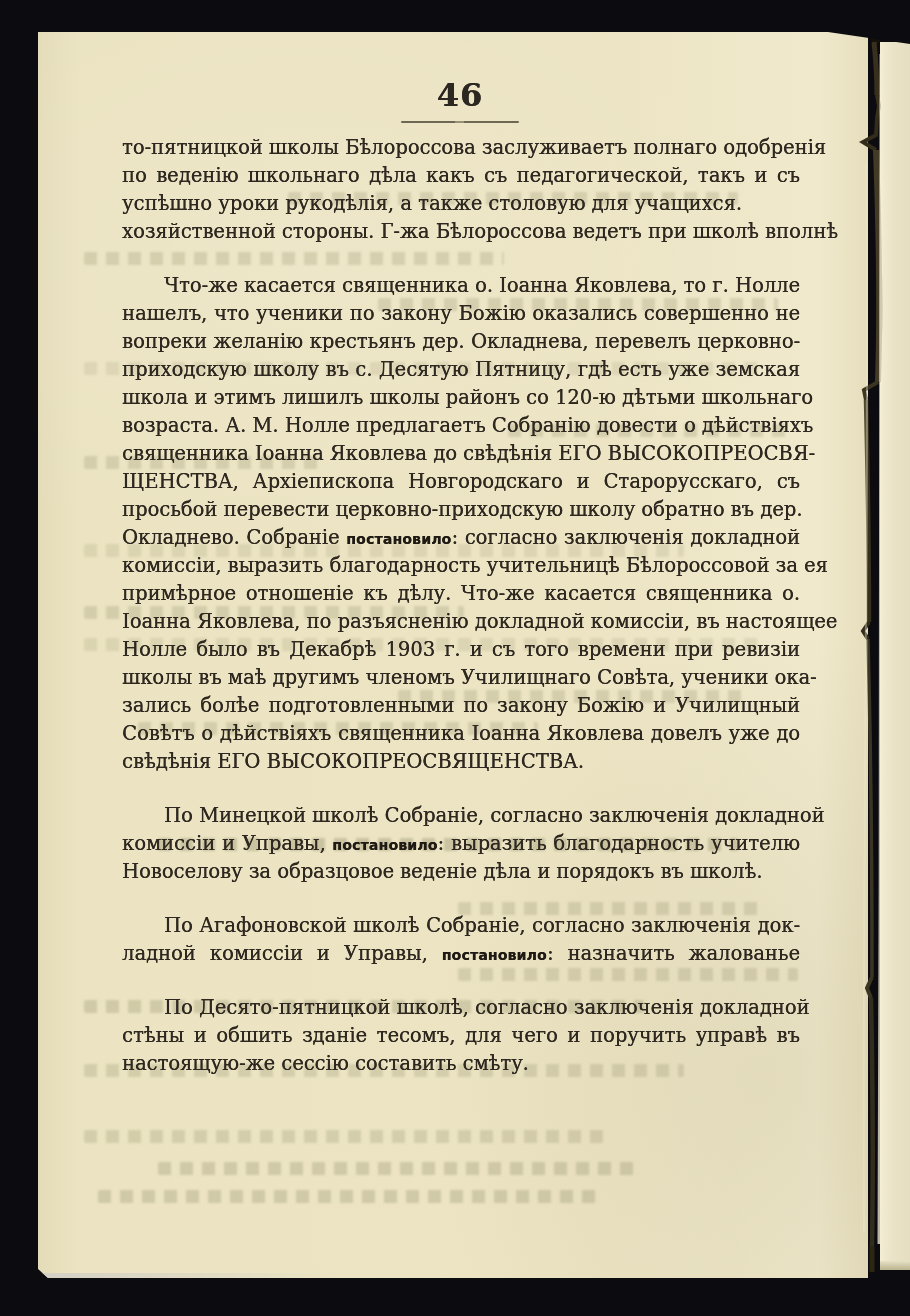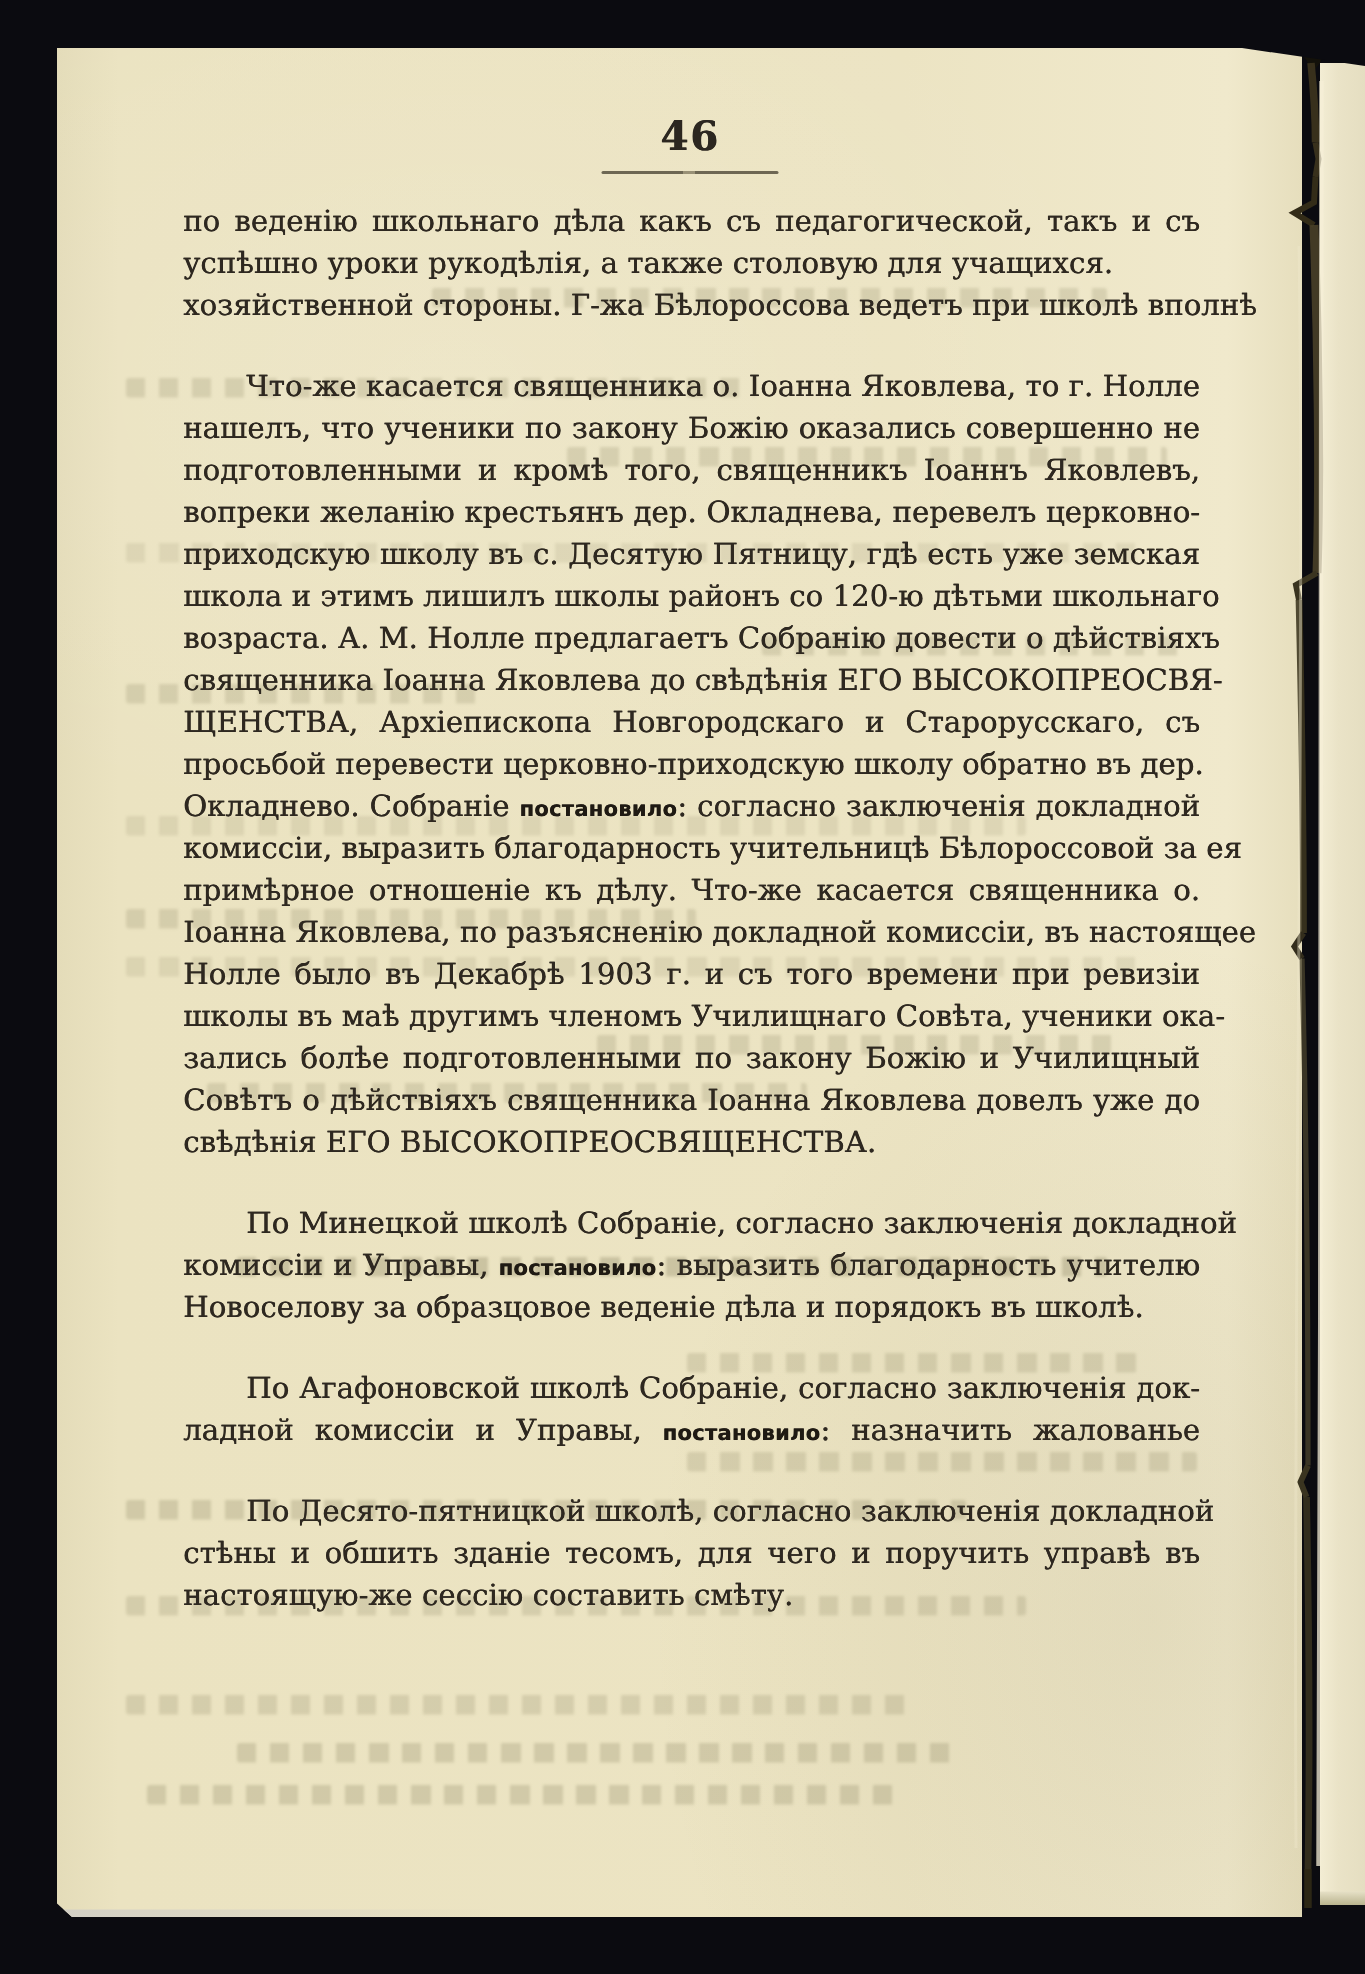--- a/index.html
+++ b/index.html
@@ -18,21 +18,21 @@
     box-shadow:0 -3px 0 rgba(108,114,121,.55), -2px 0 0 rgba(108,114,121,.25);
     clip-path:polygon(0 0,100% 0,100% 100%,10px 100%,0 calc(100% - 9px));
   }
   .paper::after{ 
     content:"";position:absolute;left:0;bottom:0;width:300px;height:5px;
     background:linear-gradient(to right,#d3d0c6,rgba(211,208,198,0));
   }
   
   .pagenum-wrap{position:absolute;left:84px;top:44px;width:676px;text-align:center;}
   .pagenum{
-    font-size:27px;font-weight:bold;color:#2c2720;letter-spacing:1px;
+    font-size:32px;font-weight:bold;color:#2c2720;letter-spacing:1px;
     text-shadow:0.3px 0 0 currentColor;
   }
   .pagenum-rule{
     width:118px;height:2px;margin:7px auto 0;
     background:linear-gradient(90deg,#57513f 0 46%,#8a8268 46% 53%,#57513f 53% 100%);
     opacity:.85;border-radius:1px;
   }
   
   .content{
     position:absolute;left:84px;top:102px;width:678px;
@@ -120,28 +120,28 @@
         <i></i>
     </div>
 
     <div class="pagenum-wrap">
       <div class="pagenum">46</div>
       <div class="pagenum-rule"></div>
     </div>
 
     <div class="content" id="content">
         <div class="para">
+          <div class="ln">то-пятницкой школы Бѣлороссова заслуживаетъ полнаго одобренія</div>
           <div class="ln">по веденію школьнаго дѣла какъ съ педагогической, такъ и съ</div>
           <div class="ln last">успѣшно уроки рукодѣлія, а также столовую для учащихся.</div>
           <div class="ln">хозяйственной стороны. Г-жа Бѣлороссова ведетъ при школѣ вполнѣ</div>
         </div>
         <div class="para">
           <div class="ln indent">Что-же касается священника о. Іоанна Яковлева, то г. Нолле</div>
           <div class="ln">нашелъ, что ученики по закону Божію оказались совершенно не</div>
-          <div class="ln">подготовленными и кромѣ того, священникъ Іоаннъ Яковлевъ,</div>
           <div class="ln">вопреки желанію крестьянъ дер. Окладнева, перевелъ церковно-</div>
           <div class="ln">приходскую школу въ с. Десятую Пятницу, гдѣ есть уже земская</div>
           <div class="ln">школа и этимъ лишилъ школы районъ со 120-ю дѣтьми школьнаго</div>
           <div class="ln">возраста. А. М. Нолле предлагаетъ Собранію довести о дѣйствіяхъ</div>
           <div class="ln">священника Іоанна Яковлева до свѣдѣнія ЕГО ВЫСОКОПРЕОСВЯ-</div>
           <div class="ln">ЩЕНСТВА, Архіепископа Новгородскаго и Старорусскаго, съ</div>
           <div class="ln">просьбой перевести церковно-приходскую школу обратно въ дер.</div>
           <div class="ln">Окладнево. Собраніе <b>постановило</b>: согласно заключенія докладной</div>
           <div class="ln">комиссіи, выразить благодарность учительницѣ Бѣлороссовой за ея</div>
           <div class="ln">примѣрное отношеніе къ дѣлу. Что-же касается священника о.</div>

